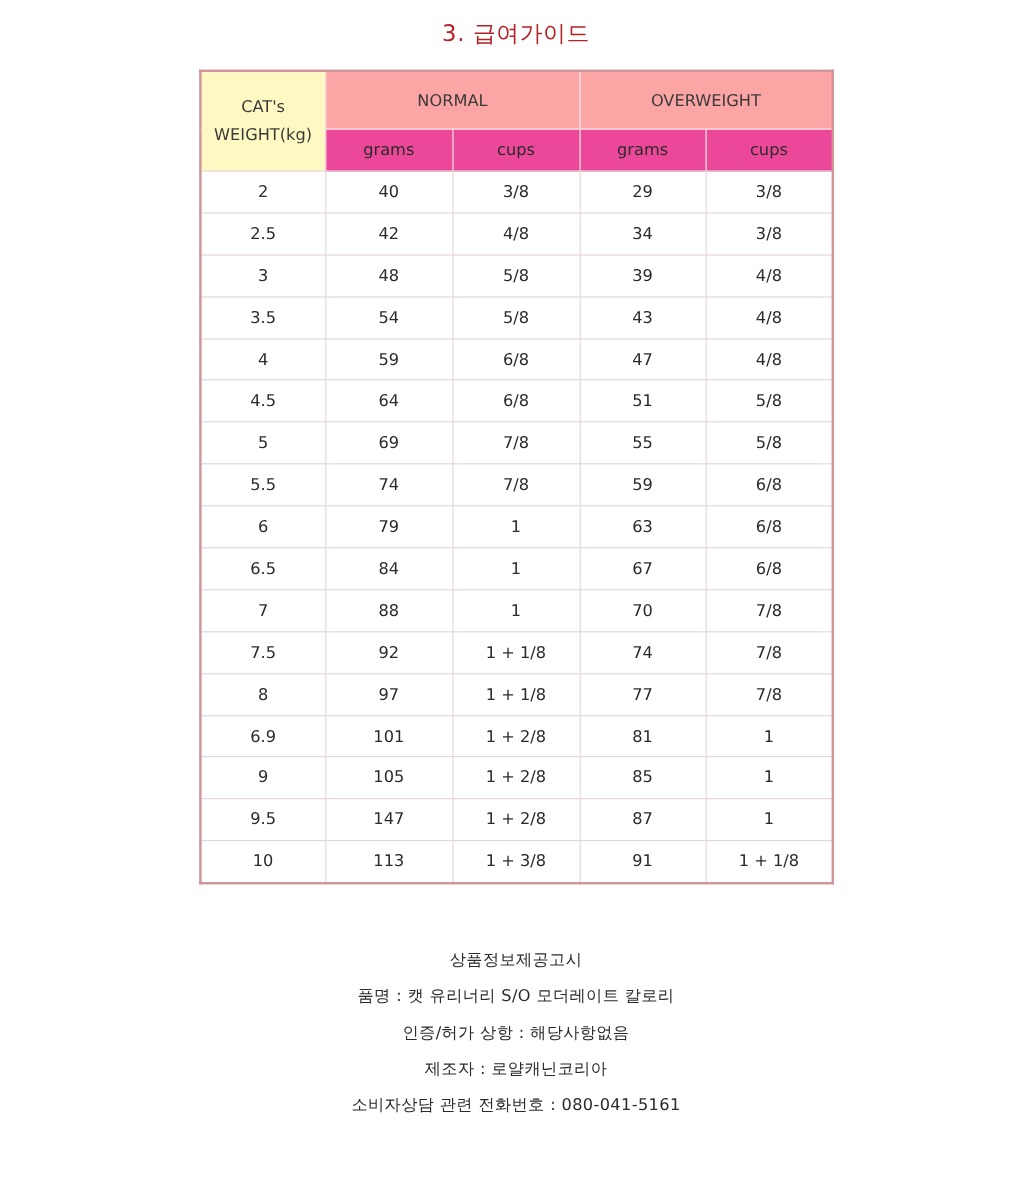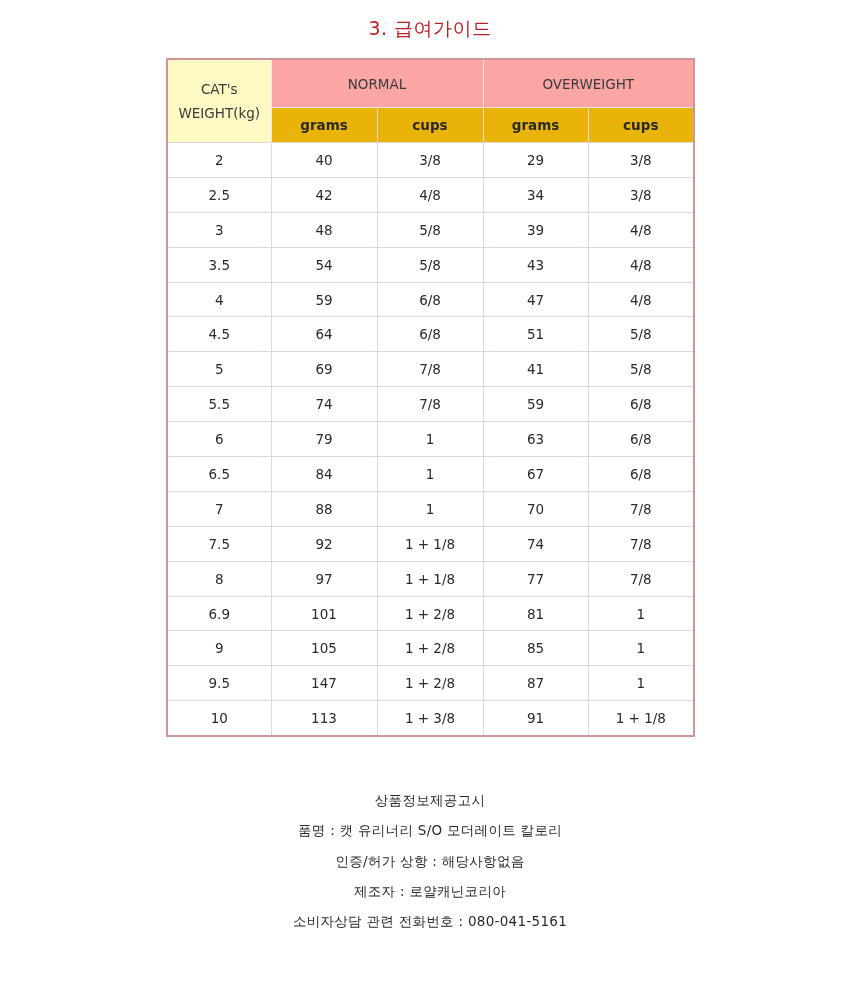--- a/index.html
+++ b/index.html
@@ -49,23 +49,22 @@
       height: 47px;
       border-color: #f3e2e3;
     }
     table.guide th.hdr-weight {
       background: #fef9c3;
       color: #3a3a3a;
       line-height: 24px;
       border-right: 1px solid #f3e2e3;
     }
     table.guide th.sub {
-      background: #eab308;
+      background: #ec4899;
       height: 34px;
-      font-weight: bold;
     }
     table.guide td {
       height: 33.9px;
     }
     col.c0 { width: 104px; }
     col.c1 { width: 106px; }
     col.c2 { width: 106px; }
     col.c3 { width: 105px; }
     col.c4 { width: 106px; }
 
@@ -153,21 +152,21 @@
         <td>4.5</td>
         <td>64</td>
         <td>6/8</td>
         <td>51</td>
         <td>5/8</td>
       </tr>
     <tr>
         <td>5</td>
         <td>69</td>
         <td>7/8</td>
-        <td>41</td>
+        <td>55</td>
         <td>5/8</td>
       </tr>
     <tr>
         <td>5.5</td>
         <td>74</td>
         <td>7/8</td>
         <td>59</td>
         <td>6/8</td>
       </tr>
     <tr>

